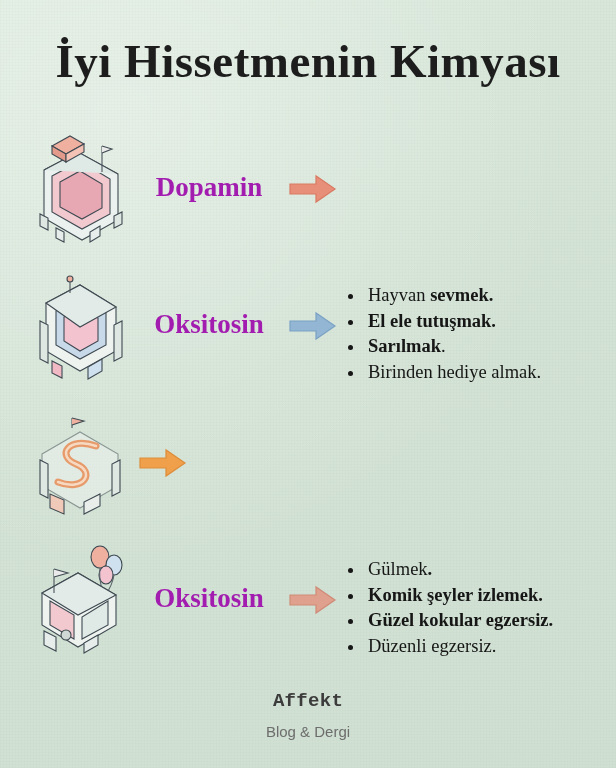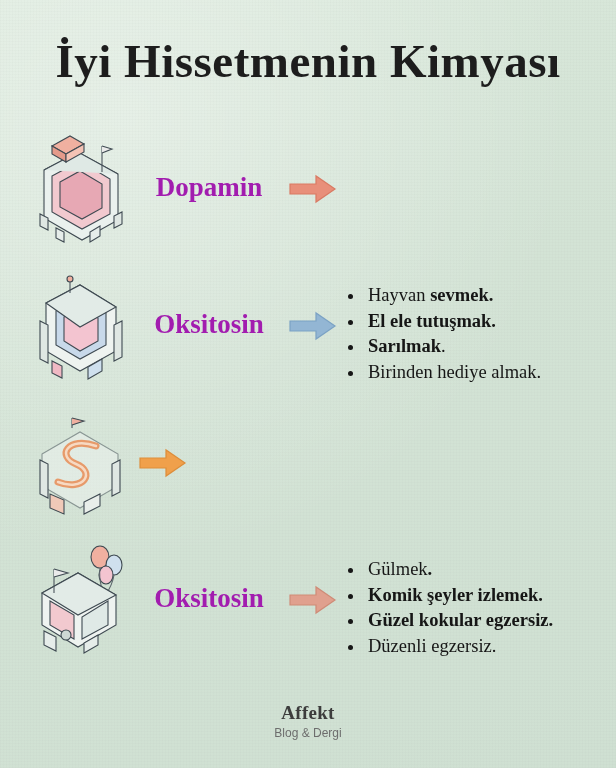--- a/index.html
+++ b/index.html
@@ -82,24 +82,24 @@
     padding-left:3px;
   }
   .items li b{font-weight:bold;}
 
   .footer{
     position:absolute;left:0;right:0;bottom:28px;
     text-align:center;
   }
   .brand{
     font-size:19px;font-weight:bold;color:#3c3c3c;letter-spacing:.3px;
-    font-family:Liberation Serif, serif;
+    font-family:Liberation Mono, monospace;
   }
   .brand-sub{
-    font-size:12px;color:#6d6d6d;margin-top:2px;
+    font-size:15px;color:#6d6d6d;margin-top:11px;
     font-family:"Liberation Sans", sans-serif;
   }
   svg{display:block;}
 </style>
 </head>
 <body>
 
 <div class="page"></div>
 <div class="grain"></div>
 

